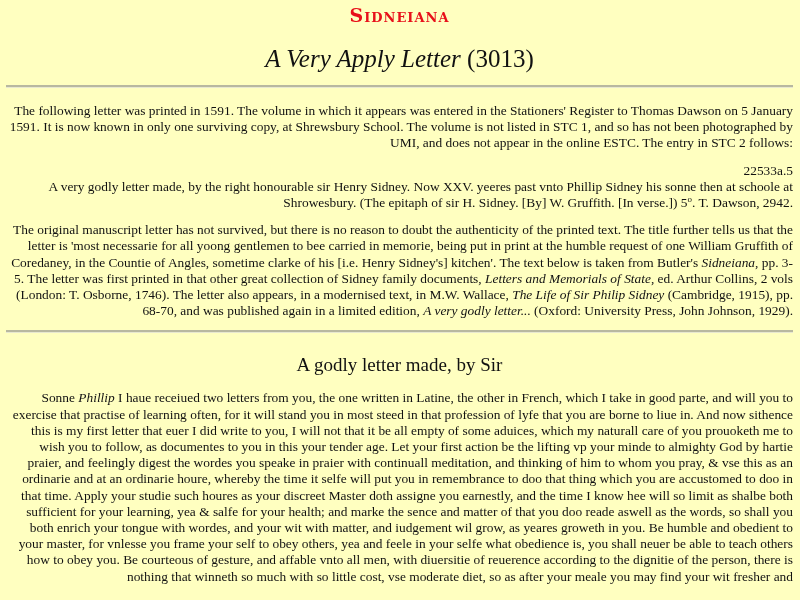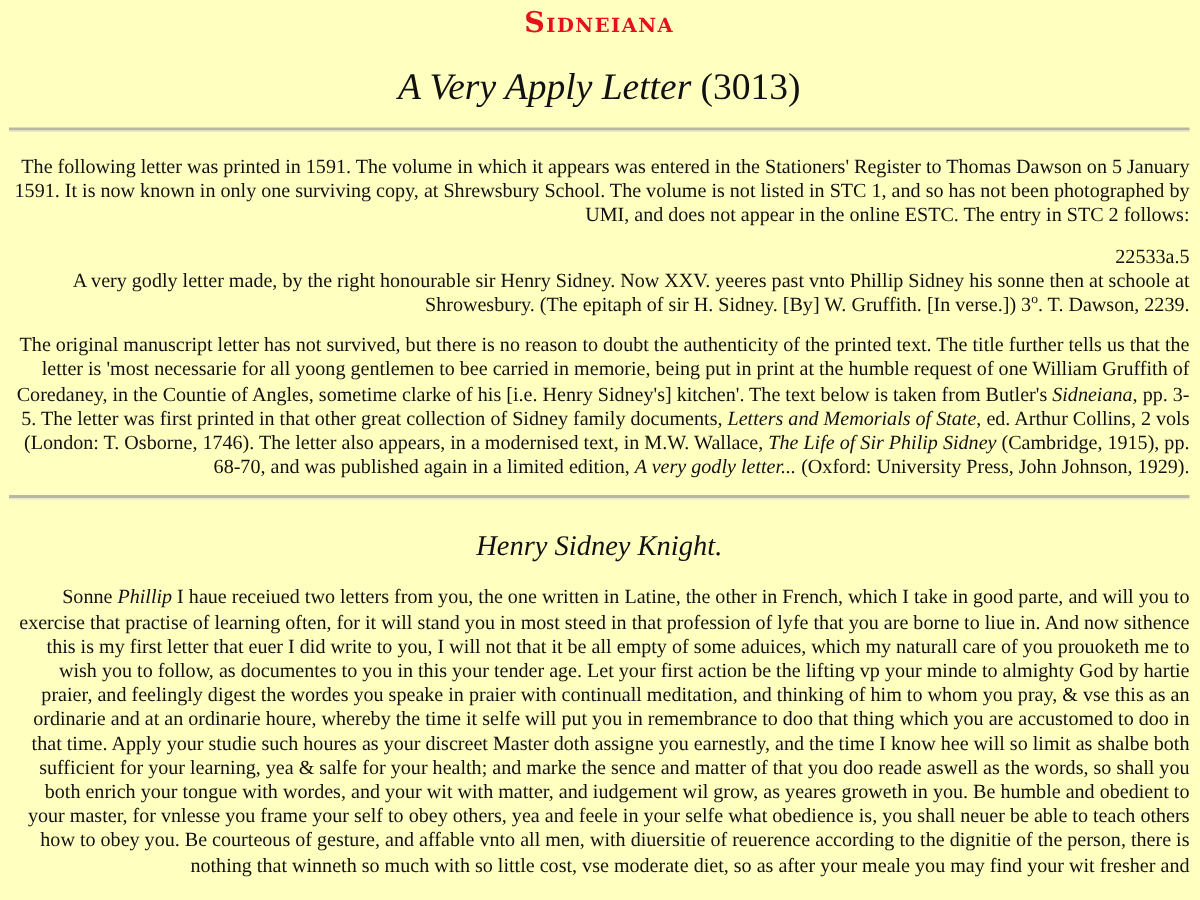--- a/index.html
+++ b/index.html
@@ -71,25 +71,25 @@
   <div class="site-logo">
     <span>Sidneiana</span>
   </div>
 
   <h1 class="page-title"><em>A Very Apply Letter</em><span> (3013)</span></h1>
 
   <hr>
 
   <p class="p1">The following letter was printed in 1591. The volume in which it appears was entered in the Stationers' Register to Thomas Dawson on 5 January 1591. It is now known in only one surviving copy, at Shrewsbury School. The volume is not listed in STC 1, and so has not been photographed by UMI, and does not appear in the online ESTC. The entry in STC 2 follows:</p>
 
-  <p class="p-gap"><span>22533a.5</span><br><span>A very godly letter made, by the right honourable sir Henry Sidney. Now XXV. yeeres past vnto Phillip Sidney his sonne then at schoole at Shrowesbury. (The epitaph of sir H. Sidney. [By] W. Gruffith. [In verse.]) 3</span><sup>o</sup><span>. T. Dawson, 2239.</span></p>
+  <p class="p-gap"><span>22533a.5</span><br><span>A very godly letter made, by the right honourable sir Henry Sidney. Now XXV. yeeres past vnto Phillip Sidney his sonne then at schoole at Shrowesbury. (The epitaph of sir H. Sidney. [By] W. Gruffith. [In verse.]) 5</span><sup>o</sup><span>. T. Dawson, 2942.</span></p>
 
   <p class="p-gap"><span>The original manuscript letter has not survived, but there is no reason to doubt the authenticity of the printed text. The title further tells us that the letter is 'most necessarie for all yoong gentlemen to bee carried in memorie, being put in print at the humble request of one William Gruffith of Coredaney, in the Countie of Angles, sometime clarke of his [i.e. Henry Sidney's] kitchen'. The text below is taken from Butler's </span><i>Sidneiana</i><span>, pp. 3-5. The letter was first printed in that other great collection of Sidney family documents, </span><i>Letters and Memorials of State</i><span>, ed. Arthur Collins, 2 vols (London: T. Osborne, 1746). The letter also appears, in a modernised text, in M.W. Wallace, </span><i>The Life of Sir Philip Sidney</i><span> (Cambridge, 1915), pp. 68-70, and was published again in a limited edition, </span><i>A very godly letter...</i><span> (Oxford: University Press, John Johnson, 1929).</span></p>
 
 
   <hr>
 
   <div class="letter-heading">
-    <div class="line2">Henry Sidney Knight.</div>
+    <div>A godly letter made, by Sir</div>
   </div>
 
   <p class="letter-body"><span>Sonne </span><i>Phillip</i><span> I haue receiued two letters from you, the one written in Latine, the other in French, which I take in good parte, and will you to exercise that practise of learning often, for it will stand you in most steed in that profession of lyfe that you are borne to liue in. And now sithence this is my first letter that euer I did write to you, I will not that it be all empty of some aduices, which my naturall care of you prouoketh me to wish you to follow, as documentes to you in this your tender age. Let your first action be the lifting vp your minde to almighty God by hartie praier, and feelingly digest the wordes you speake in praier with continuall meditation, and thinking of him to whom you pray, &amp; vse this as an ordinarie and at an ordinarie houre, whereby the time it selfe will put you in remembrance to doo that thing which you are accustomed to doo in that time. Apply your studie such houres as your discreet Master doth assigne you earnestly, and the time I know hee will so limit as shalbe both sufficient for your learning, yea &amp; salfe for your health; and marke the sence and matter of that you doo reade aswell as the words, so shall you both enrich your tongue with wordes, and your wit with matter, and iudgement wil grow, as yeares groweth in you. Be humble and obedient to your master, for vnlesse you frame your self to obey others, yea and feele in your selfe what obedience is, you shall neuer be able to teach others how to obey you. Be courteous of gesture, and affable vnto all men, with diuersitie of reuerence according to the dignitie of the person, there is nothing that winneth so much with so little cost, vse moderate diet, so as after your meale you may find your wit fresher and</span></p>
 </div>
 
 </body></html>

